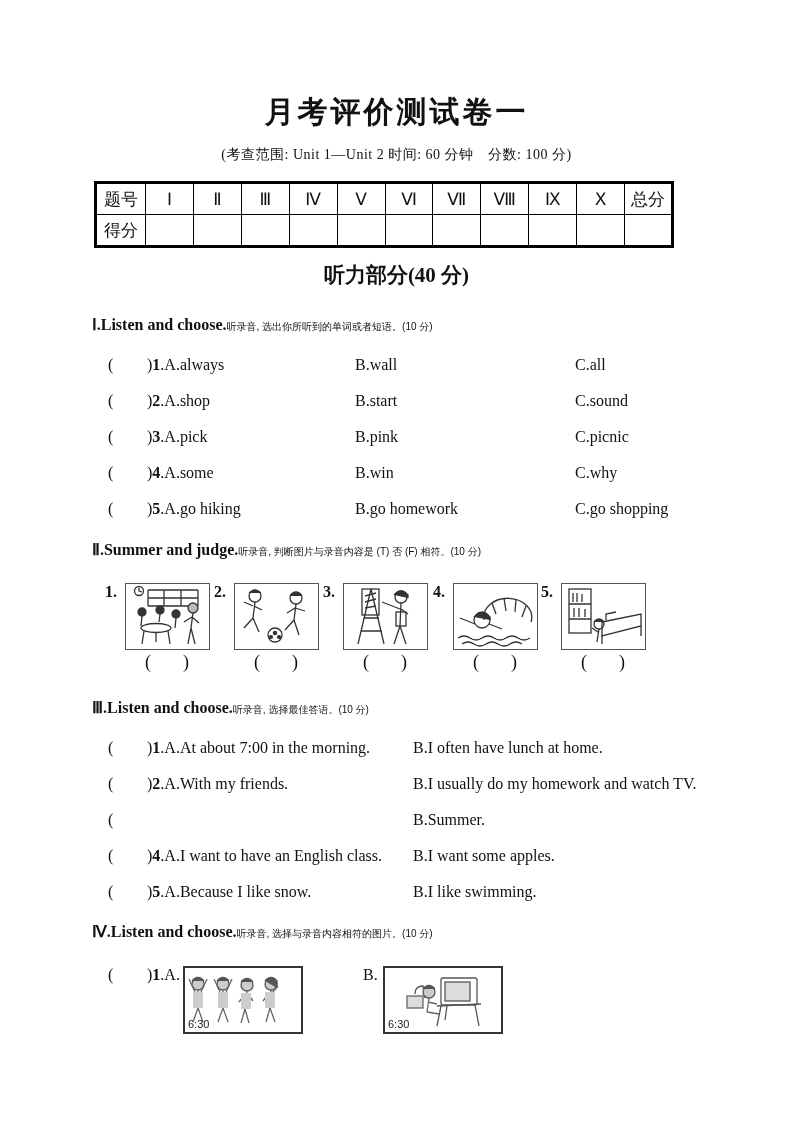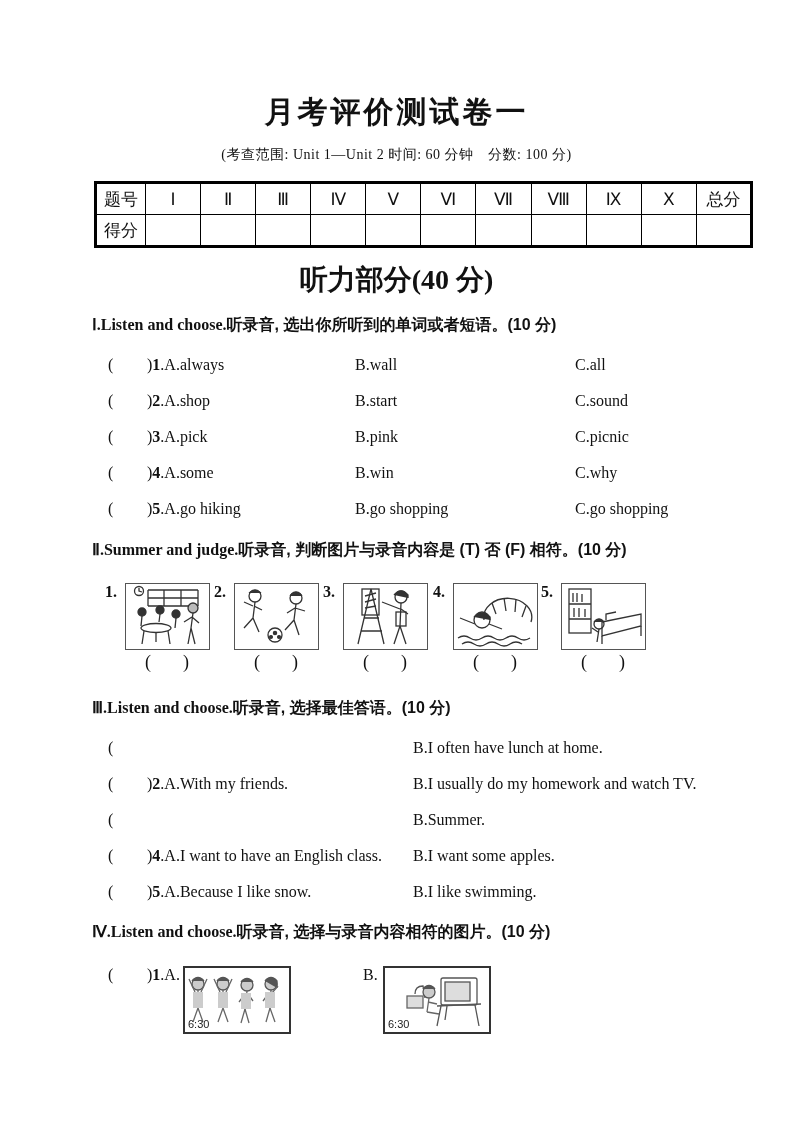--- a/index.html
+++ b/index.html
@@ -1,46 +1,46 @@
 <!DOCTYPE html>
 <html><head>
 <meta charset="utf-8">
 <style>
   html,body{margin:0;padding:0;background:#fff;}
   body{width:793px;height:1122px;position:relative;font-family:"Liberation Serif",serif;color:#111;overflow:hidden;}
   .abs{position:absolute;}
   .title{top:92px;left:0;right:0;text-align:center;font-size:30px;font-weight:bold;letter-spacing:3px;}
   .subtitle{top:146px;left:0;right:0;text-align:center;font-size:14px;letter-spacing:.5px;}
-  table.score{left:94px;top:181px;border-collapse:collapse;table-layout:fixed;width:659px;border:3px solid #000;}
+  table.score{left:94px;top:181px;border-collapse:collapse;table-layout:fixed;width:580px;border:3px solid #000;}
   table.score td{border:1px solid #000;height:30px;text-align:center;font-size:17px;padding:0;}
   table.score td.lab{width:48px;}
-  .listen-heading{top:261px;left:0;right:0;text-align:center;font-size:28px;font-weight:bold;}
+  .listen-heading{top:261px;left:0;right:0;text-align:center;font-size:21px;font-weight:bold;}
   .sec-header{left:92px;font-size:16px;white-space:nowrap;}
   .sec-header .en{font-weight:bold;font-family:"Liberation Serif",serif;}
-  .sec-header .zh{font-family:"Liberation Sans",sans-serif;font-size:16px;font-weight:bold;}
+  .sec-header .zh{font-family:"Liberation Sans",sans-serif;font-size:10px;}
   .q-rows{left:92px;width:660px;}
   .q-row{position:relative;height:36px;line-height:36px;font-size:16px;}
   .q-row .po{position:absolute;left:16px;}
   .q-row .oa{position:absolute;left:55px;white-space:nowrap;}
   .q-row .ob{position:absolute;white-space:nowrap;}
   .q-row .oc{position:absolute;left:483px;white-space:nowrap;font-family:Liberation Serif, serif;}
   .s1 .ob{left:263px;}
   .s3 .ob{left:321px;}
   .pics-row{left:92px;top:583px;width:660px;height:70px;}
   .pic-unit{position:absolute;top:0;white-space:nowrap;}
   .pic-num{display:inline-block;width:20px;font-size:16px;font-weight:bold;vertical-align:top;}
   .pic-box{display:inline-block;width:85px;height:67px;border:1px solid #555;box-sizing:border-box;background:#fff;}
   .pic-box svg{display:block;}
   .parens-row{left:92px;top:652px;width:660px;height:24px;font-size:18px;}
   .pp{position:absolute;top:0;width:44px;display:flex;justify-content:space-between;}
   .s4-row{left:92px;top:962px;width:660px;height:84px;font-size:16px;}
   .s4-row .po{position:absolute;left:16px;top:4px;}
   .s4-row .oa{position:absolute;left:55px;top:4px;white-space:nowrap;}
   .s4-row .obl{position:absolute;left:271px;top:4px;}
-  .img-frame{position:absolute;top:4px;width:108px;height:68px;border:2px solid #333;box-sizing:border-box;background:#fff;}
+  .img-frame{position:absolute;top:4px;width:120px;height:68px;border:2px solid #333;box-sizing:border-box;background:#fff;}
   .img-frame.fa{left:91px;}
   .img-frame.fb{left:291px;}
   .img-frame svg{display:block;}
   .time{position:absolute;left:3px;bottom:2px;font-size:11px;font-family:"Liberation Sans",sans-serif;color:#222;}
   b{font-weight:bold;}
 </style>
 </head>
 <body>
 
 <div>
@@ -107,21 +107,21 @@
     </div>
     <div class="q-row">
       <span class="po">(</span>
       <span class="oa"><span>)</span><b>4</b><span>.A.some</span></span>
       <span class="ob">B.win</span>
       <span class="oc">C.why</span>
     </div>
     <div class="q-row">
       <span class="po">(</span>
       <span class="oa"><span>)</span><b>5</b><span>.A.go hiking</span></span>
-      <span class="ob">B.go shopping</span>
+      <span class="ob">B.go homework</span>
       <span class="oc">C.go shopping</span>
     </div>
   </div>
 
   <div class="abs sec-header" style="top:540px;">
     <span class="en">Ⅱ</span><span class="en">.Summer and judge.</span><span class="zh">听录音, 判断图片与录音内容是 (T) 否 (F) 相符。(10 分)</span>
   </div>
 
   <div class="abs pics-row">
     <div class="pic-unit" style="left:13px;">
@@ -213,20 +213,21 @@
         <span>)</span>
       </div>
   </div>
 
   <div class="abs sec-header" style="top:698px;">
     <span class="en">Ⅲ</span><span class="en">.Listen and choose.</span><span class="zh">听录音, 选择最佳答语。(10 分)</span>
   </div>
   <div class="abs q-rows s3" style="top:730px;">
     <div class="q-row">
       <span class="po">(</span>
+      <span class="oa"><span>)</span><b>1</b><span>.A.At about 7:00 in the morning.</span></span>
       <span class="ob">B.I often have lunch at home.</span>
     </div>
     <div class="q-row">
       <span class="po">(</span>
       <span class="oa"><span>)</span><b>2</b><span>.A.With my friends.</span></span>
       <span class="ob">B.I usually do my homework and watch TV.</span>
     </div>
     <div class="q-row">
       <span class="po">(</span>
       <span class="ob">B.Summer.</span>

